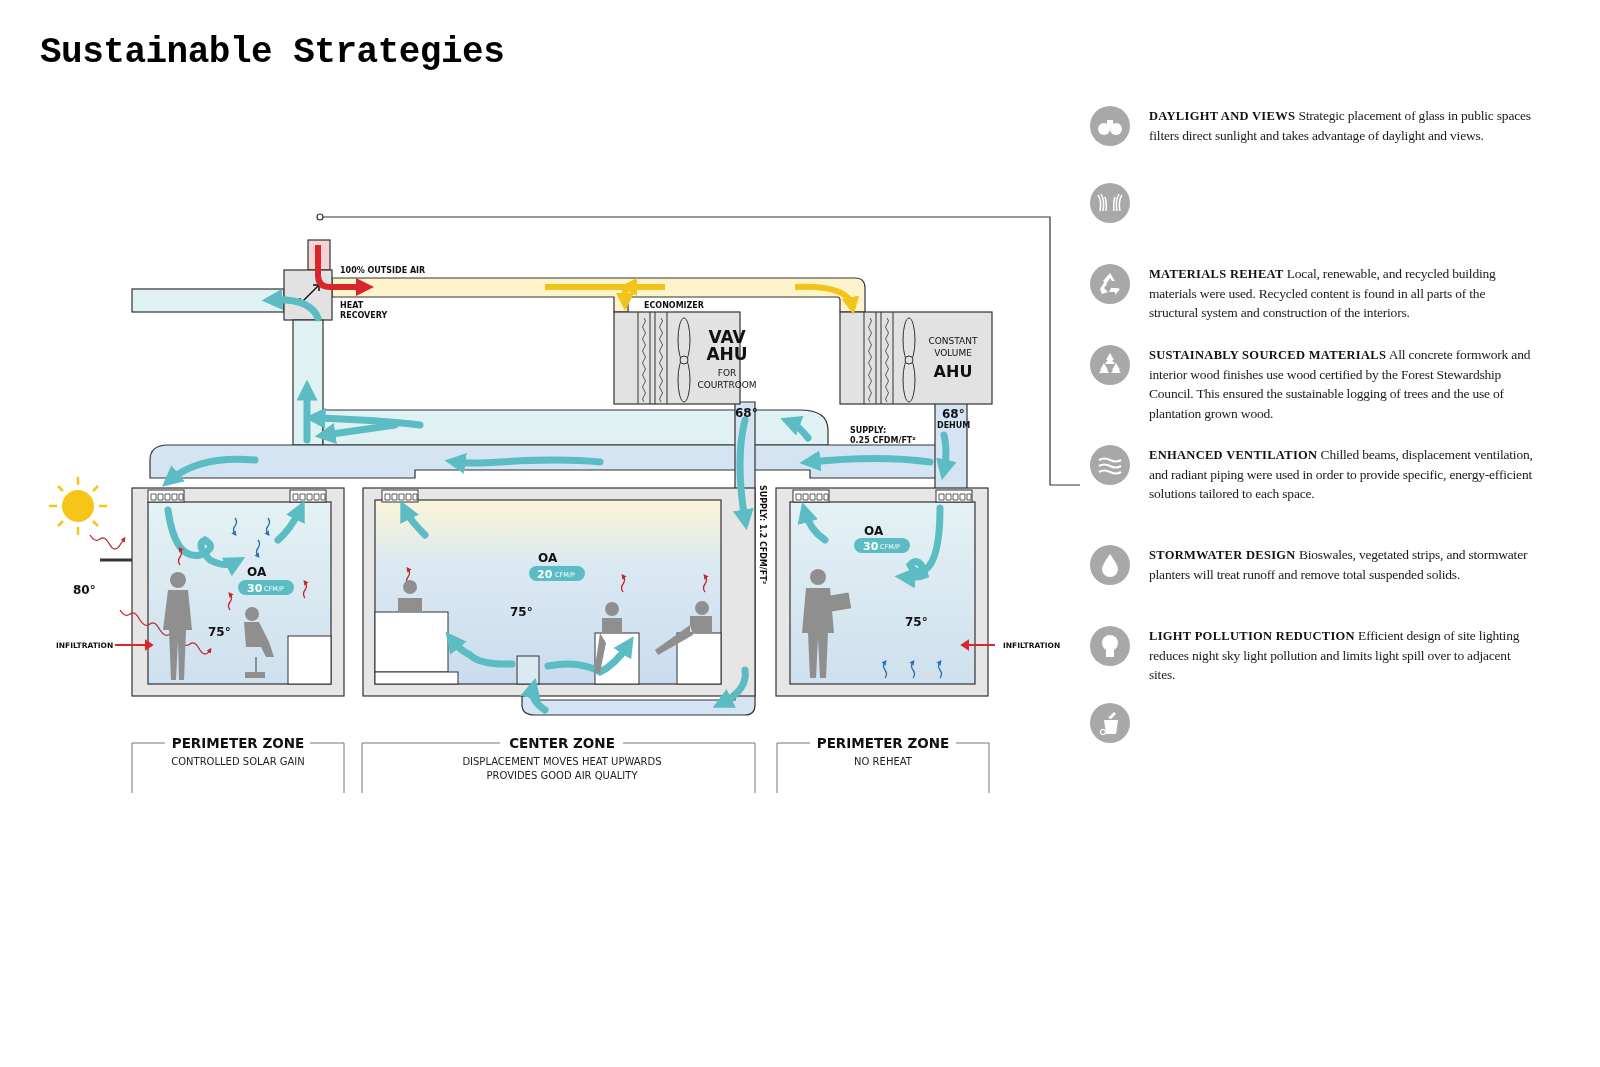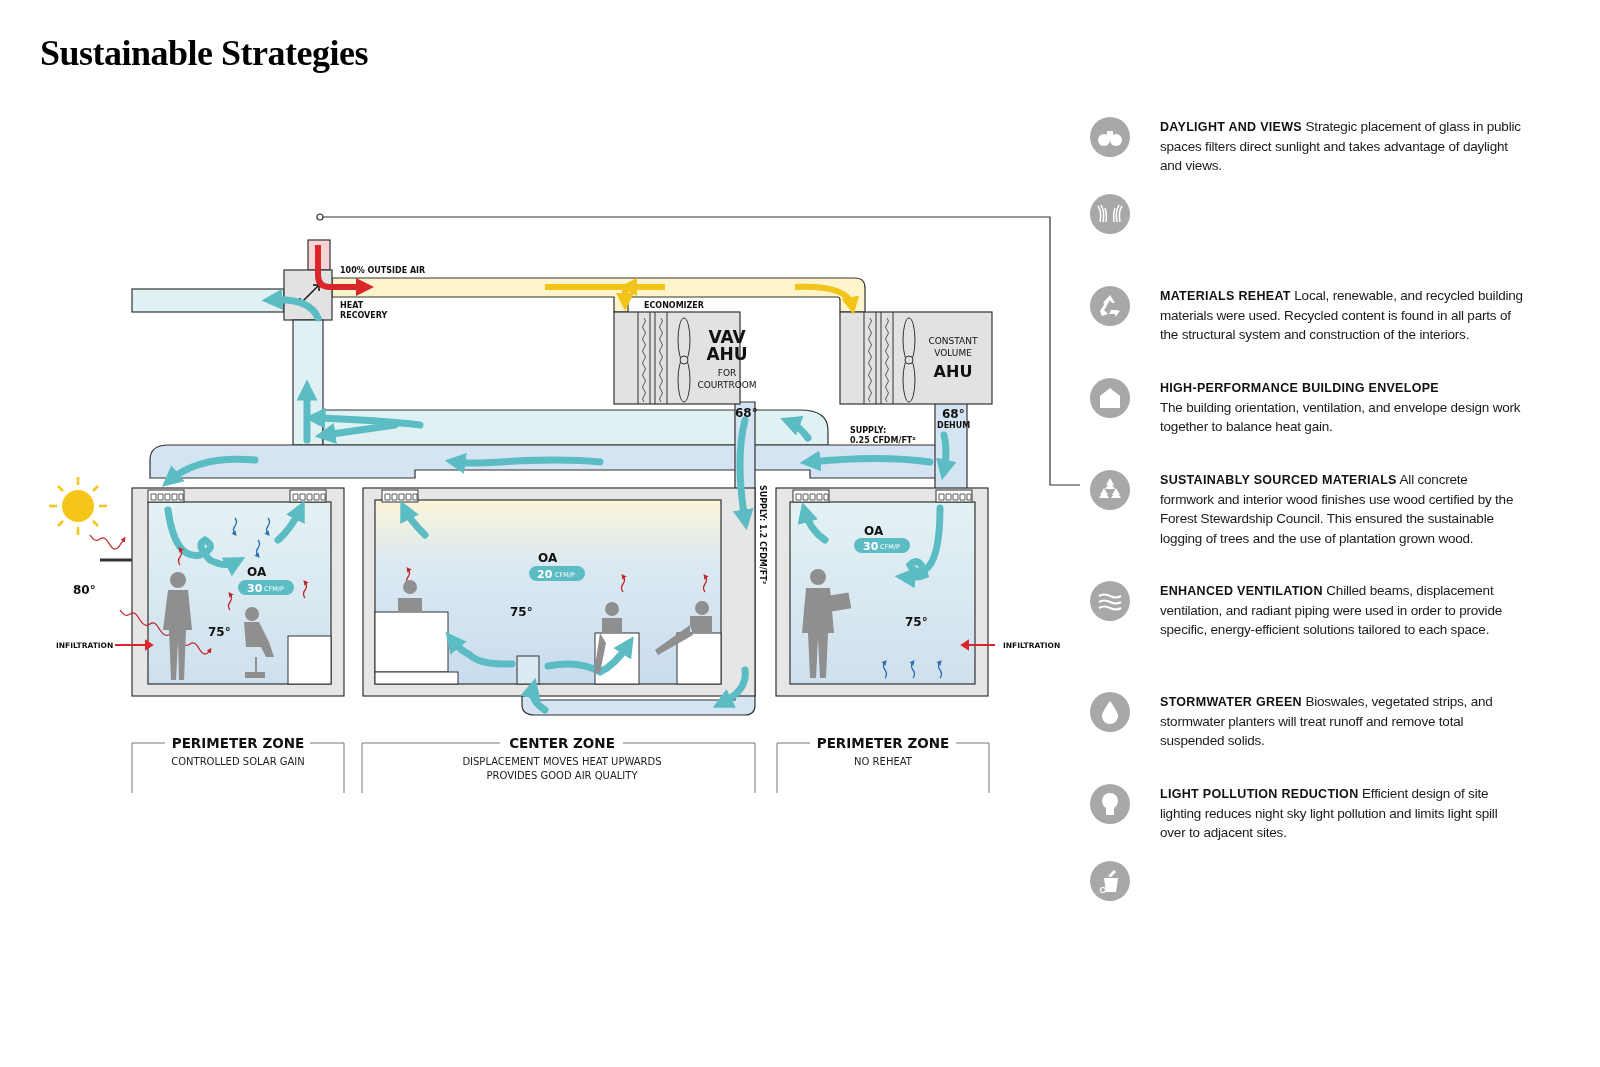--- a/index.html
+++ b/index.html
@@ -1,28 +1,28 @@
 <!DOCTYPE html>
 <html><head>
 <meta charset="utf-8">
 <style>
   html,body{margin:0;padding:0;background:#fff;}
   body{width:1600px;height:1067px;position:relative;overflow:hidden;font-family:"DejaVu Sans","Liberation Sans",sans-serif;color:#111;}
-  #title{position:absolute;left:40px;top:32px;font-family:Liberation Serif, serif;font-weight:bold;font-size:36px;letter-spacing:-0.5px;color:#000;}
+  #title{position:absolute;left:40px;top:32px;font-family:Liberation Mono, monospace;font-weight:bold;font-size:36px;letter-spacing:-0.5px;color:#000;}
   #diagram{position:absolute;left:0;top:0;width:1100px;height:820px;}
   #diagram text{font-family:"DejaVu Sans",sans-serif;}
   .lbl-sm{font-size:8px;font-weight:bold;fill:#111;}
   .temp{font-size:12px;font-weight:bold;fill:#111;}
   .zone-title{font-size:13.5px;font-weight:bold;fill:#111;}
   .zone-sub{font-size:10px;fill:#222;}
   #legend{position:absolute;left:1090px;top:102px;width:450px;}
   .item{position:relative;padding-left:55px;margin-bottom:0;}
   .item .ico{position:absolute;left:0;top:0;width:40px;height:40px;border-radius:50%;background:#a8a8a8;display:flex;align-items:center;justify-content:center;}
   .item .ico svg{width:28px;height:28px;}
-  .item p{margin:15px;font-size:13.5px;line-height:19.2px;color:#1a1a1a;font-family:Liberation Sans, sans-serif;letter-spacing:-0.2px;}
+  .item p{margin:4px;font-size:13.5px;line-height:19.2px;color:#1a1a1a;font-family:Liberation Serif, serif;letter-spacing:-0.2px;}
   .item b{font-weight:bold;font-size:12.5px;letter-spacing:0.3px;color:#111;}
 </style>
 </head>
 <body>
 
 <div id="title">Sustainable Strategies</div>
 
 <svg id="diagram" viewBox="0 0 1100 820" width="1100" height="820">
   <defs>
     <linearGradient id="roomGrad" x1="0" y1="0" x2="0" y2="1">
@@ -302,28 +302,20 @@
       </div>
   </div>
   <div class="item" style="height:77px">
     <div class="ico">
         <svg viewBox="0 0 28 28" fill="#fff">
           <path d="M14,3 L19,11 L16,11 L14,8 L11,13 L7,11z M24,19 L19,25 L19,22 L13,22 L15,18 L21,18z M4,19 L9,11 L11,14 L8,18 L12,22 L6,24z"></path>
         </svg>
       </div>
     <p><b>MATERIALS REHEAT</b> <span>Local, renewable, and recycled building materials were used. Recycled content is found in all parts of the structural system and construction of the interiors.</span></p>
   </div>
-  <div class="item" style="height:77px">
-    <div class="ico">
-        <svg viewBox="0 0 28 28" fill="#fff">
-          <path d="M14,4 L24,12 L24,24 L4,24 L4,12z"></path>
-        </svg>
-      </div>
-    <p><b>HIGH-PERFORMANCE BUILDING ENVELOPE</b><br><span>The building orientation, ventilation, and envelope design work together to balance heat gain.</span></p>
-  </div>
   <div class="item" style="height:96px">
     <div class="ico">
         <svg viewBox="0 0 28 28" fill="#fff">
           <path d="M14,2 L18,9 L10,9z M14,6 L19,13 L9,13z M8,12 L12,19 L4,19z M8,15 L13,22 L3,22z M20,12 L24,19 L16,19z M20,15 L25,22 L15,22z"></path>
         </svg>
       </div>
     <p><b>SUSTAINABLY SOURCED MATERIALS</b> <span>All concrete formwork and interior wood finishes use wood certified by the Forest Stewardship Council. This ensured the sustainable logging of trees and the use of plantation grown wood.</span></p>
   </div>
   <div class="item" style="height:96px">
     <div class="ico">
@@ -334,21 +326,21 @@
         </svg>
       </div>
     <p><b>ENHANCED VENTILATION</b> <span>Chilled beams, displacement ventilation, and radiant piping were used in order to provide specific, energy-efficient solutions tailored to each space.</span></p>
   </div>
   <div class="item" style="height:77px">
     <div class="ico">
         <svg viewBox="0 0 28 28" fill="#fff">
           <path d="M14,3 Q22,14 22,18 A8,8 0 0 1 6,18 Q6,14 14,3z"></path>
         </svg>
       </div>
-    <p><b>STORMWATER GREEN</b> <span>Bioswales, vegetated strips, and stormwater planters will treat runoff and remove total suspended solids.</span></p>
+    <p><b>STORMWATER DESIGN</b> <span>Bioswales, vegetated strips, and stormwater planters will treat runoff and remove total suspended solids.</span></p>
   </div>
   <div class="item" style="height:77px">
     <div class="ico">
         <svg viewBox="0 0 28 28" fill="#fff">
           <circle cx="14" cy="11" r="8"></circle>
           <rect x="10" y="17" width="8" height="8"></rect>
         </svg>
       </div>
     <p><b>LIGHT POLLUTION REDUCTION</b> <span>Efficient design of site lighting reduces night sky light pollution and limits light spill over to adjacent sites.</span></p>
   </div>

